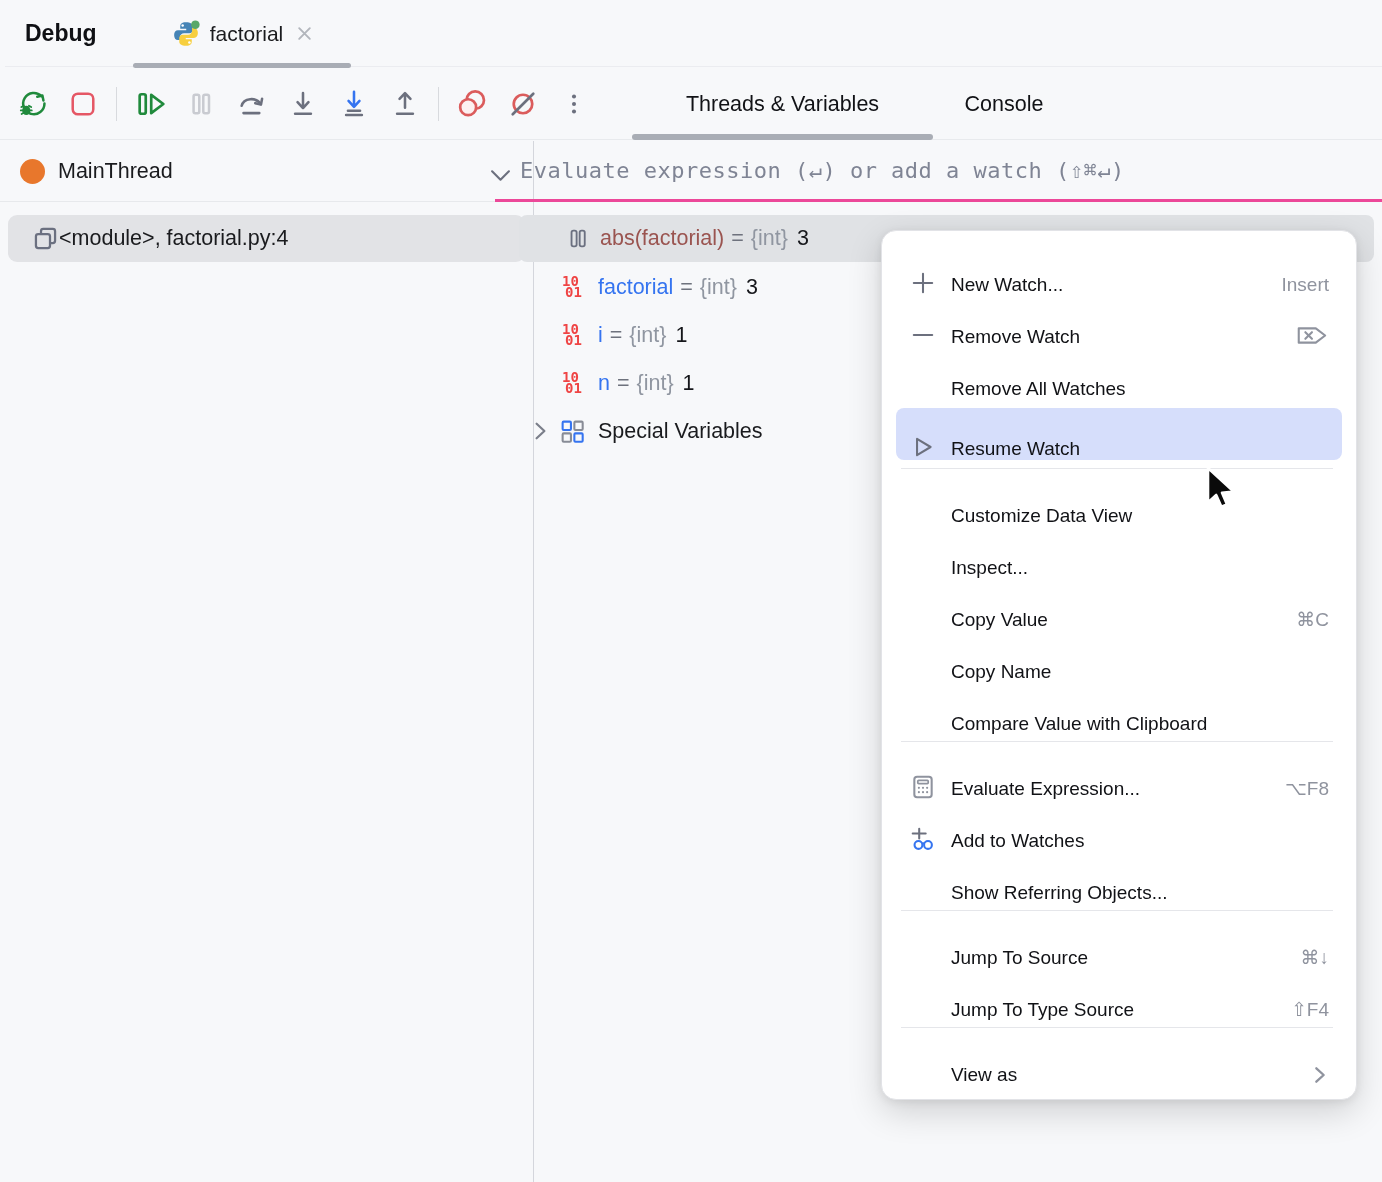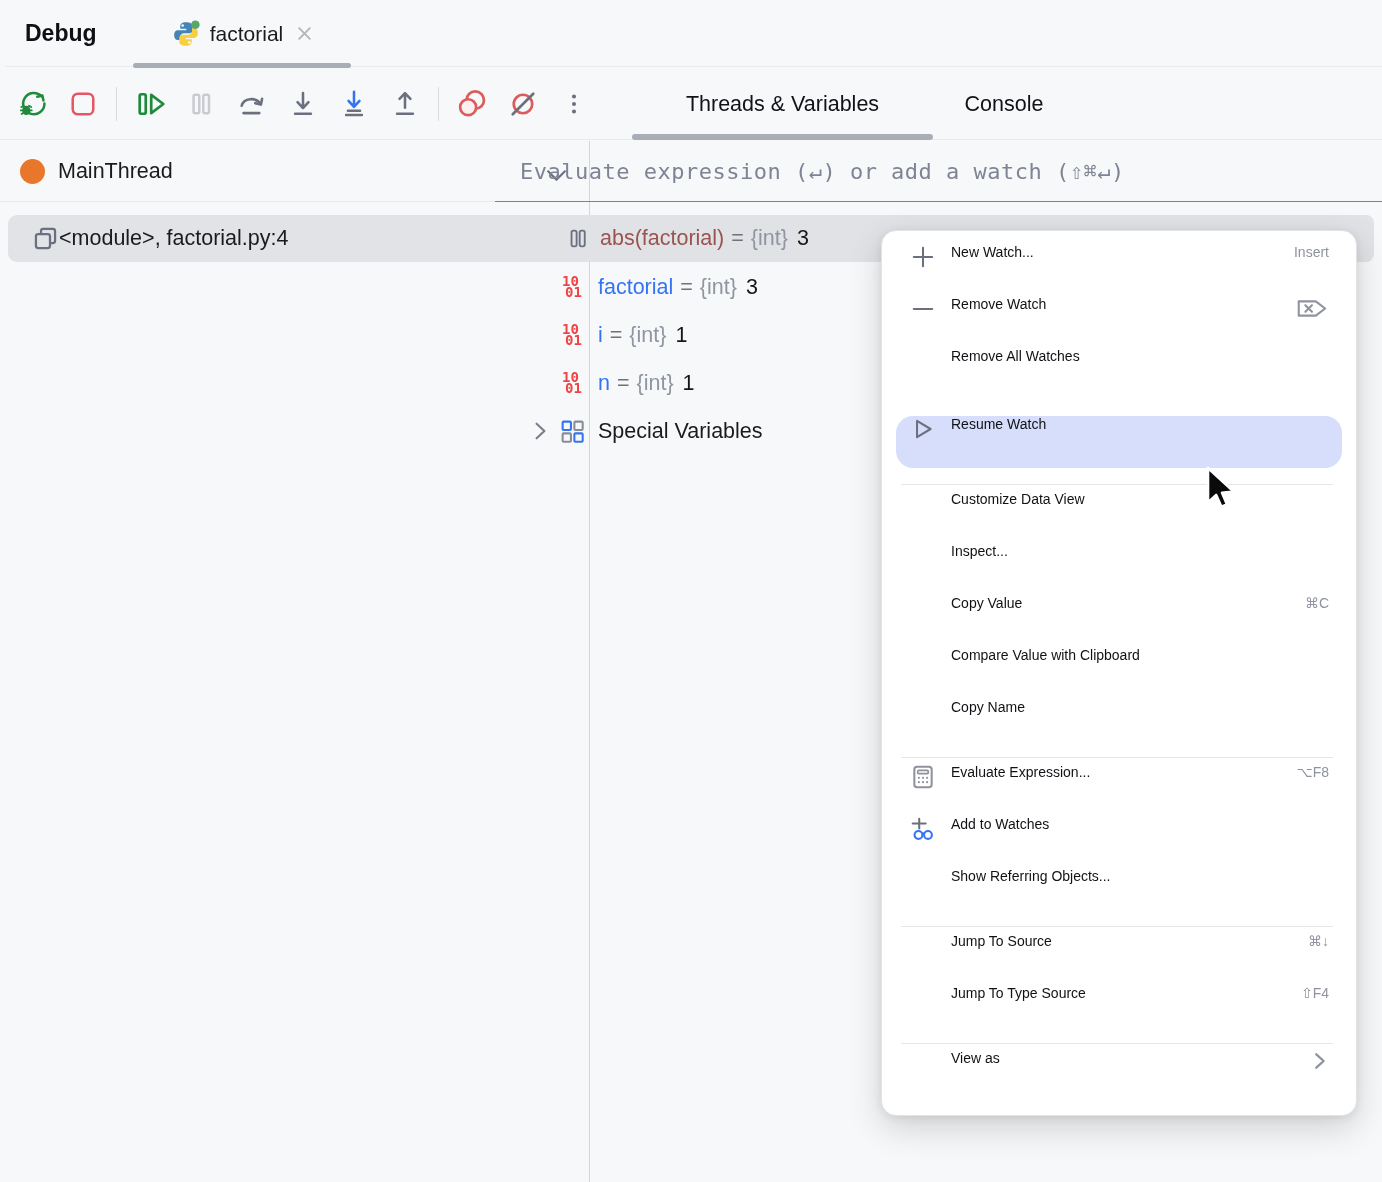--- a/index.html
+++ b/index.html
@@ -20,52 +20,52 @@
   .tbtn{width:42px;height:42px;border-radius:8px;display:flex;align-items:center;justify-content:center;margin-right:9px}
   .tsep{width:1px;height:34px;background:#d8dade;margin:0 12px 0 3px}
   .view-tabs{position:absolute;left:632px;top:0;height:72px;display:flex}
   .vtab{position:relative;height:72px;display:flex;align-items:center;justify-content:center;font-size:21.5px;color:#111216}
   .vtab.active{width:301px}
   .vtab.active .underline{position:absolute;left:0;bottom:0;width:100%;height:6px;border-radius:3px;background:#a9adb5}
   .vtab.plain{width:140px;margin-left:1px}
 
   
   .main{position:absolute;left:0;top:141px;right:0;bottom:0;background:#f7f8fa}
-  .left-panel{position:absolute;left:0;top:0;bottom:0;width:590px;border-right:1px solid #d4d6dc}
+  .left-panel{position:absolute;left:0;top:0;bottom:0;width:534px;border-right:1px solid #d4d6dc}
   .thread-row{height:61px;border-bottom:1px solid #e7e9ec;display:flex;align-items:center;padding-left:20px;position:relative}
   .thread-dot{width:25px;height:25px;border-radius:50%;background:#e8772c;margin-right:13px}
   .thread-label{font-size:21.5px}
   .thread-chevron{position:absolute;right:22px;top:28px}
   .frames{padding-top:13px}
   .frame-row{margin:0 8px;height:47px;border-radius:9px;background:#e2e3e6;display:flex;align-items:center;padding-left:24px;font-size:21.5px}
 
   .right-panel{position:absolute;left:495px;top:0;right:0;bottom:0}
-  .eval-bar{height:61px;border-bottom:1px solid #ec4899;display:flex;align-items:center;padding-left:25px;font-family:"DejaVu Sans Mono","DejaVu Sans",monospace;font-size:22px;color:#7f8494;letter-spacing:.5px}
+  .eval-bar{height:61px;border-bottom:3px solid #ec4899;display:flex;align-items:center;padding-left:25px;font-family:"DejaVu Sans Mono","DejaVu Sans",monospace;font-size:22px;color:#7f8494;letter-spacing:.5px}
   .tree{padding-top:13px;font-size:21.5px}
   .trow{height:48px;display:flex;align-items:center;padding-left:28px}
   .chev-slot{width:34px;display:flex;align-items:center;justify-content:center}
   .icon-slot{width:30px;display:flex;align-items:center;justify-content:center;margin-right:11px}
   .watch-row{height:47px;margin:0 8px 1px 24px;border-radius:8px;background:#e0e2e5;display:flex;align-items:center;padding-left:47px}
   .watch-row .icon-slot{width:24px;margin-right:10px}
   .w-name{color:#9a5450}
   .v-name{color:#3574f0}
   .eq{color:#6e727d;margin:0 7px}
   .vtype{color:#9096a1;margin-right:9px}
   .vval{color:#15161a}
   .bin{display:flex;flex-direction:column;align-items:center;font-family:"DejaVu Sans Mono",monospace;font-size:14px;line-height:11px;font-weight:bold;color:#ef4444}
   .bin span:first-child{margin-right:3px}
   .bin span:last-child{margin-left:3px}
 
   
   .menu{position:absolute;left:881px;top:230px;width:476px;background:#ffffff;border:1px solid #e2e3e7;border-radius:15px;box-shadow:0 12px 34px rgba(0,0,0,.16),0 2px 8px rgba(0,0,0,.08);padding:13px 0;z-index:20}
-  .mi{height:52px;display:flex;align-items:flex-start;padding:0 27px 0 28px;font-size:14px;color:#111216}
+  .mi{height:52px;display:flex;align-items:flex-end;padding:0 27px 0 28px;font-size:19px;color:#111216}
   .mi-ic{width:41px;display:flex;align-items:center}
   .mi-label{flex:1}
   .mi-sc{color:#8f939e;display:flex;align-items:center}
-  .mi.sel{margin:16px 14px;padding:0 13px 0 14px;border-radius:17px;background:#d6defb}
+  .mi.sel{margin:8px 14px;padding:0 13px 0 14px;border-radius:8px;background:#d6defb}
   .msep{height:1px;background:#e5e6ea;margin:6px 23px 6px 19px}
 
   
   .cursor{position:absolute;left:1206px;top:466px;z-index:30;pointer-events:none}
 </style>
 </head>
 <body>
 
 <div class="tabbar">
   <div class="debug-title">Debug</div>
@@ -325,25 +325,25 @@
     <span class="mi-ic"></span>
     <span class="mi-label">Inspect...</span>
   </div>
   <div class="mi">
     <span class="mi-ic"></span>
     <span class="mi-label">Copy Value</span>
     <span class="mi-sc">⌘C</span>
   </div>
   <div class="mi">
     <span class="mi-ic"></span>
+    <span class="mi-label">Copy Name</span>
+  </div>
+  <div class="mi">
+    <span class="mi-ic"></span>
     <span class="mi-label">Compare Value with Clipboard</span>
-  </div>
-  <div class="mi">
-    <span class="mi-ic"></span>
-    <span class="mi-label">Copy Name</span>
   </div>
 
   <div class="msep"></div>
 
   <div class="mi">
     <span class="mi-ic">
       <svg width="26" height="26" viewBox="0 0 24 24">
         <rect x="4" y="2.5" width="16" height="19" rx="2.5" fill="none" stroke="#8f939e" stroke-width="1.9"></rect>
         <rect x="7.2" y="5.8" width="9.6" height="3" rx="0.8" fill="none" stroke="#8f939e" stroke-width="1.6"></rect>
         <circle cx="8.2" cy="12.8" r="1" fill="#8f939e"></circle>

